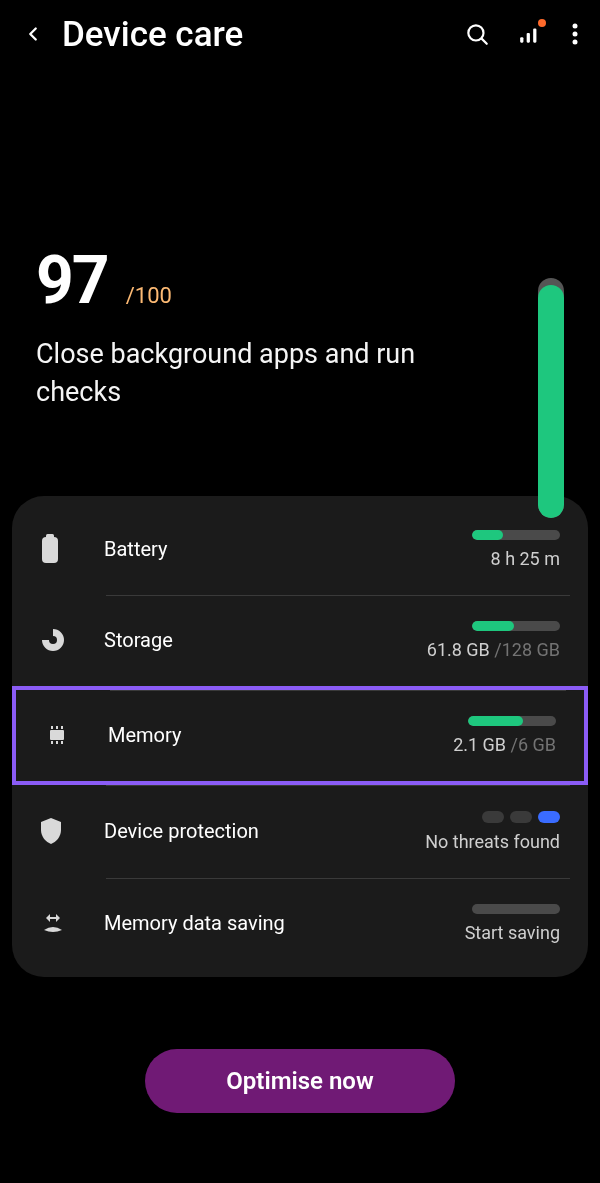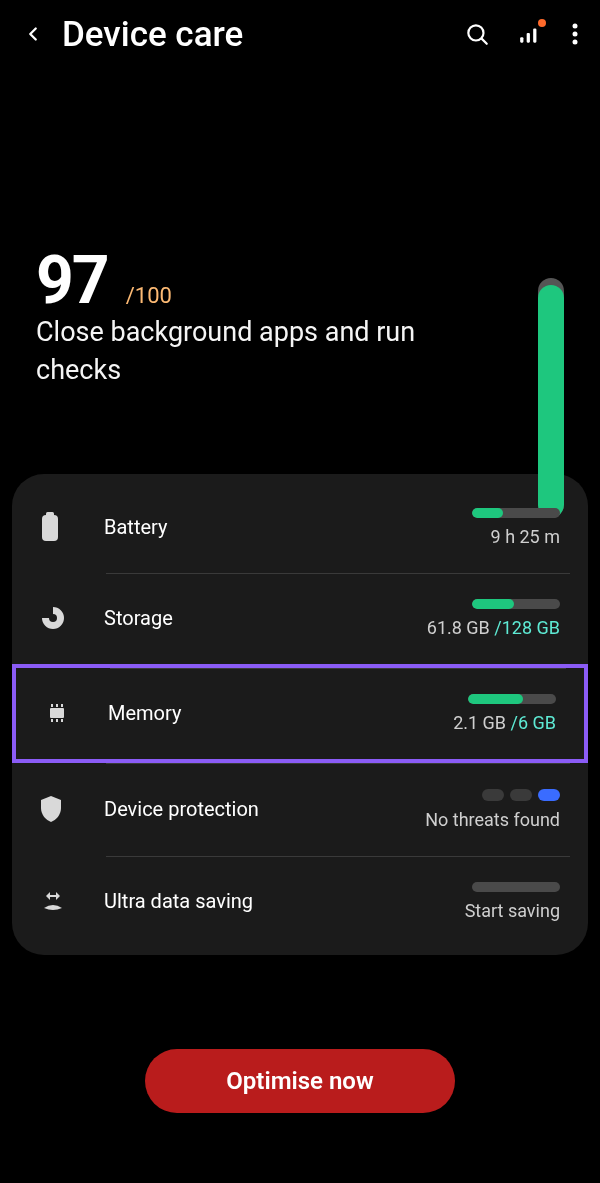--- a/index.html
+++ b/index.html
@@ -28,21 +28,21 @@
   width: 8px; height: 8px;
   background: #ff6a2b;
   border-radius: 50%;
 }
 .score-section {
   position: relative;
   padding: 180px 36px 60px 36px;
 }
 .score-number { font-size: 66px; font-weight: 700; letter-spacing: -2px; display: inline-block; line-height: 1; }
 .score-max { font-size: 22px; color: #fdba74; margin-left: 14px; }
-.score-subtitle { font-size: 27px; color: #f5f5f5; line-height: 1.4; max-width: 80%; }
+.score-subtitle { font-size: 27px; color: #f5f5f5; margin-top: 22px; line-height: 1.4; max-width: 80%; }
 .score-pill {
   position: absolute;
   right: 36px;
   top: 210px;
   width: 26px;
   height: 240px;
   border-radius: 13px;
   background: #555;
   overflow: hidden;
 }
@@ -88,21 +88,21 @@
   background: #4a4a4a;
   border-radius: 5px;
   overflow: hidden;
 }
 .progress-fill {
   height: 100%;
   background: #1ec77e;
   border-radius: 5px;
 }
 .row-sub { font-size: 18px; color: #cfcfcf; white-space: nowrap; }
-.row-sub .muted { color: #5eead4; }
+.row-sub .muted { color: #737373; }
 .dots {
   display: flex;
   gap: 6px;
 }
 .dot {
   width: 22px;
   height: 12px;
   border-radius: 6px;
   background: #3a3a3a;
 }
@@ -110,21 +110,21 @@
 .highlight {
   border: 4px solid #8b5cf6;
 }
 .cta {
   position: absolute;
   left: 50%;
   transform: translateX(-50%);
   bottom: 70px;
   width: 310px;
   height: 64px;
-  background: #b91c1c;
+  background: #701a75;
   border-radius: 32px;
   display: flex;
   align-items: center;
   justify-content: center;
   font-size: 24px;
   font-weight: 600;
   color: #fff;
 }
 </style>
 </head>
@@ -181,21 +181,21 @@
       <svg width="20" height="30" viewBox="0 0 20 30" fill="#d9d9d9">
           <rect x="6" y="0" width="8" height="4" rx="1.5"></rect>
           <rect x="2" y="3" width="16" height="26" rx="4"></rect>
         </svg>
     </div>
     <div class="row-label">Battery</div>
     <div class="row-right">
       <div class="progress-bar">
           <div class="progress-fill" style="width:35%"></div>
         </div>
-      <div class="row-sub">9 h 25 m</div>
+      <div class="row-sub">8 h 25 m</div>
     </div>
   </div>
 
   <div class="row">
     <div class="row-icon">
       <svg width="26" height="26" viewBox="0 0 26 26" fill="#d9d9d9">
           <path d="M13 2 A11 11 0 1 1 2 13 L13 13 Z"></path>
           <circle cx="13" cy="13" r="4" fill="#1b1b1b"></circle>
         </svg>
     </div>
@@ -246,21 +246,21 @@
     </div>
   </div>
 
   <div class="row">
     <div class="row-icon">
       <svg width="26" height="26" viewBox="0 0 26 26" fill="#d9d9d9">
           <path d="M6 8 L10 4 L10 7 L16 7 L16 4 L20 8 L16 12 L16 9 L10 9 L10 12 Z"></path>
           <path d="M4 20 Q13 14 22 20 Q13 24 4 20 Z"></path>
         </svg>
     </div>
-    <div class="row-label">Ultra data saving</div>
+    <div class="row-label">Memory data saving</div>
     <div class="row-right">
       <div class="progress-bar" style="background:#4a4a4a">
           <div class="progress-fill" style="width:0%"></div>
         </div>
       <div class="row-sub">Start saving</div>
     </div>
   </div>
 
 </div>
 

